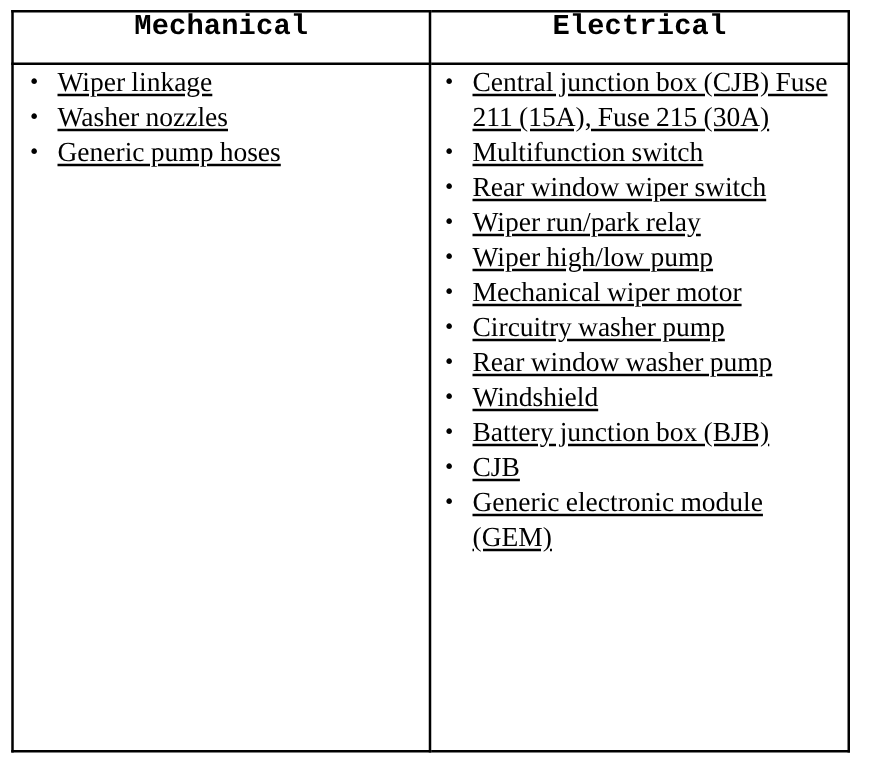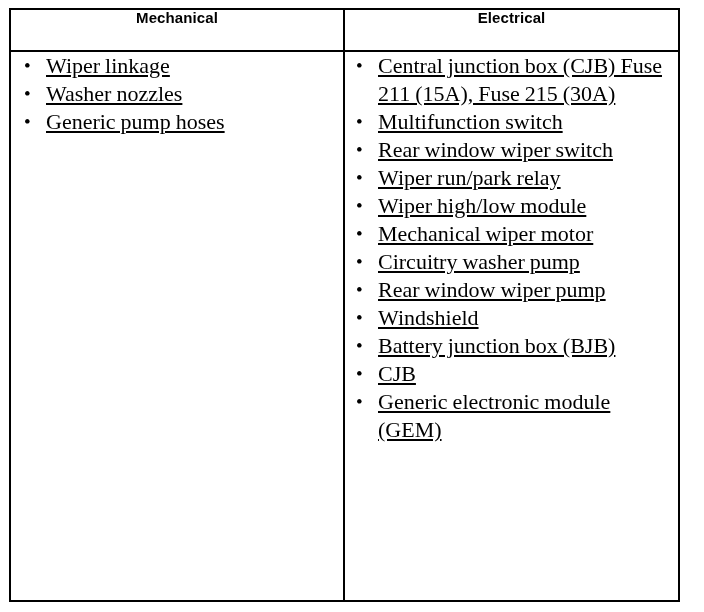--- a/index.html
+++ b/index.html
@@ -41,23 +41,23 @@
     vertical-align: top;
   }
 
   col.col-mechanical { width: 334px; }
   col.col-electrical { width: 335px; }
 
   thead th {
     height: 40px;
     text-align: center;
     vertical-align: middle;
-    font-family: Liberation Sans, sans-serif;
+    font-family: Liberation Mono, monospace;
     font-weight: bold;
-    font-size: 15px;
+    font-size: 23px;
     letter-spacing: 0.1px;
     line-height: 1;
     padding-bottom: 3px;
   }
 
   tbody td {
     padding-top: 9px;
     padding-bottom: 8px;
   }
 
@@ -120,24 +120,24 @@
               <li><span class="bullet">•</span><span class="item-text">Washer nozzles</span></li>
               <li><span class="bullet">•</span><span class="item-text">Generic pump hoses</span></li>
             </ul>
         </td>
         <td class="cell-electrical">
           <ul class="item-list" id="electrical-list">
               <li><span class="bullet">•</span><span class="item-text">Central junction box (CJB) Fuse 211 (15A), Fuse 215 (30A)</span></li>
               <li><span class="bullet">•</span><span class="item-text">Multifunction switch</span></li>
               <li><span class="bullet">•</span><span class="item-text">Rear window wiper switch</span></li>
               <li><span class="bullet">•</span><span class="item-text">Wiper run/park relay</span></li>
-              <li><span class="bullet">•</span><span class="item-text">Wiper high/low module</span></li>
+              <li><span class="bullet">•</span><span class="item-text">Wiper high/low pump</span></li>
               <li><span class="bullet">•</span><span class="item-text">Mechanical wiper motor</span></li>
               <li><span class="bullet">•</span><span class="item-text">Circuitry washer pump</span></li>
-              <li><span class="bullet">•</span><span class="item-text">Rear window wiper pump</span></li>
+              <li><span class="bullet">•</span><span class="item-text">Rear window washer pump</span></li>
               <li><span class="bullet">•</span><span class="item-text">Windshield</span></li>
               <li><span class="bullet">•</span><span class="item-text">Battery junction box (BJB)</span></li>
               <li><span class="bullet">•</span><span class="item-text">CJB</span></li>
               <li><span class="bullet">•</span><span class="item-text">Generic electronic module (GEM)</span></li>
             </ul>
         </td>
       </tr>
     </tbody>
   </table>
 </div>

